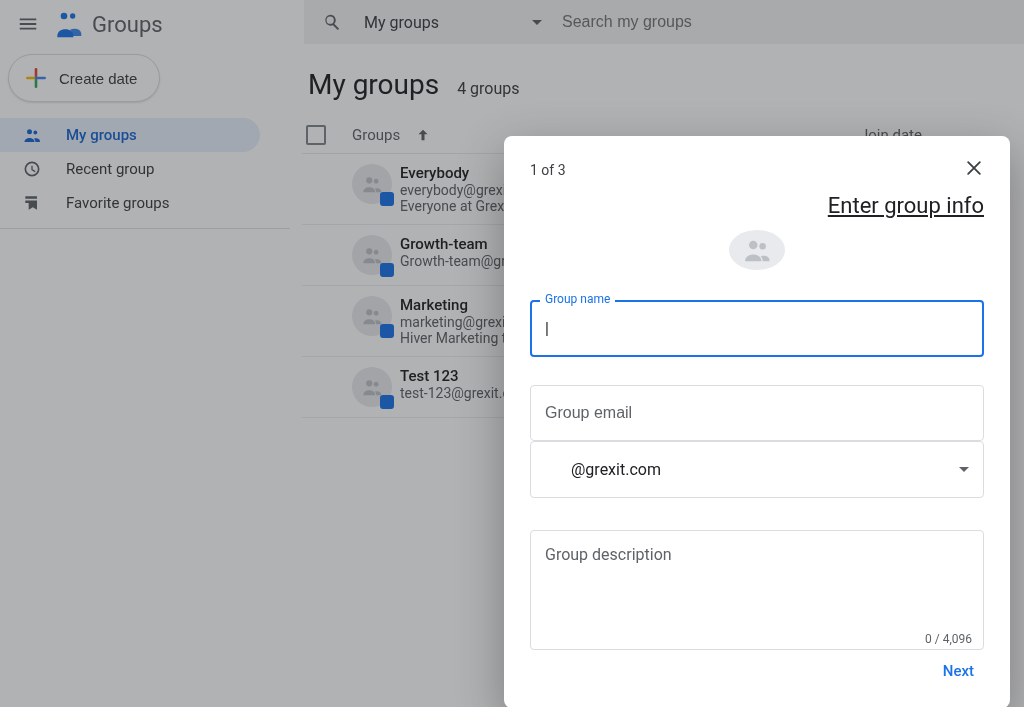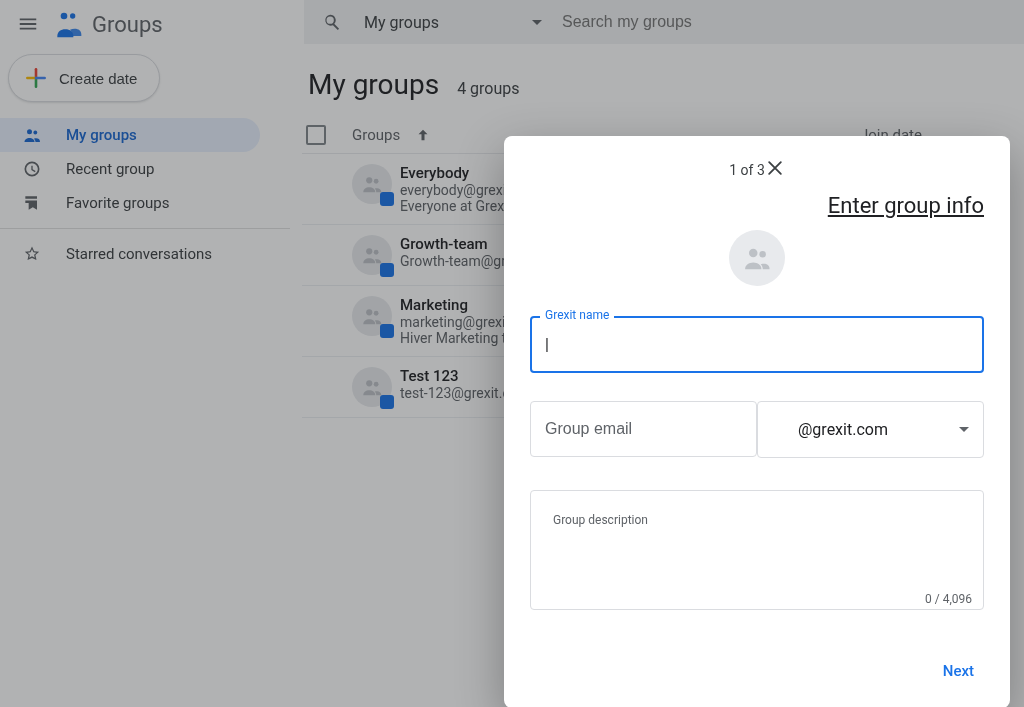--- a/index.html
+++ b/index.html
@@ -93,50 +93,50 @@
     .row .desc { font-size: 14px; color: #5f6368; }
     
     .dialog {
       position: absolute; left: 504px; top: 136px;
       width: 506px; height: 572px;
       background: #fff; border-radius: 8px;
       box-shadow: 0 16px 48px rgba(0,0,0,.3);
       padding: 22px 26px 20px 26px;
       display: flex; flex-direction: column;
     }
-    .dlg-top { display: flex; align-items: center; justify-content: center; font-size: 14px; color: #3c4043;}
+    .dlg-top { display: flex; align-items: center; justify-content: space-between; font-size: 14px; color: #3c4043;}
     .dlg-title { text-align: right; font-size: 22px; color: #202124; margin-top: 12px; text-decoration: underline; }
     .dlg-avatar {
       width: 56px; height: 56px; border-radius: 50%;
       background:#e8eaed; margin: 12px auto 16px;
       display:flex; align-items:center; justify-content:center;
     }
     .field { position: relative; margin-top: 14px; }
     .input {
       width: 100%;
       border: 1px solid #dadce0; border-radius: 4px;
       padding: 18px 14px; font-size: 16px; color:#202124;
       outline: none;
     }
     .field.focus .input { border: 2px solid #1a73e8; padding: 17px 13px; }
     .float-label {
       position: absolute; left: 10px; top: -8px;
       background: #fff; padding: 0 5px;
       font-size: 12px; color: #1a73e8;
     }
-    .row2 { display:flex; margin-top: 28px;}
+    .row2 { display:flex; margin-top: 28px; flex-direction: column;}
     .row2 .field { flex:1; margin-top:0; position:relative;}
     .row2 .input::placeholder { color:#5f6368; }
     .domain { display:flex; align-items:center; justify-content:space-between;padding-left:40px; }
     .tri { width:0;height:0;border-left:5px solid transparent;border-right:5px solid transparent;border-top:5px solid #5f6368;}
     .textarea-field { margin-top: 32px; position:relative;}
     .textarea {
       width:100%; height: 120px; resize:none;
       border:1px solid #dadce0; border-radius:4px;
-      padding: 22px; font-size:12px; outline:none;
+      padding: 14px; font-size:16px; outline:none;
       font-family: inherit;
     }
     .textarea::placeholder { color:#5f6368; }
     .char-count { position:absolute; right:12px; bottom:8px; font-size:12px; color:#5f6368;}
     .dlg-foot { margin-top: auto; display:flex; justify-content:flex-end;}
     .next-btn { color:#1a73e8; font-weight:500; font-size:15px; padding:8px 10px; border-radius:4px;}
     .caret::after { content:'|'; color:#202124; }
   </style>
 </head>
 <body>
@@ -200,26 +200,20 @@
             </svg>
           <span>Recent group</span>
         </div>
         <div class="nav-item">
           <svg class="nav-icon" viewBox="0 0 24 24">
               <path d="M4 4h14v3H4V4zm0 5h14v11l-5-3-5 3 .001-8H4V9z"></path>
             </svg>
           <span>Favorite groups</span>
         </div>
         <hr class="nav-sep">
-        <div class="nav-item">
-          <svg class="nav-icon" viewBox="0 0 24 24">
-              <path d="M12 3l2.6 5.6 6 .6-4.5 4.1 1.3 6L12 16.9 6.6 19.3l1.3-6L3.4 9.2l6-.6L12 3zm0 3.2L10.4 10l-3.7.4 2.8 2.5-.8 3.7L12 14.8l3.3 1.8-.8-3.7 2.8-2.5-3.7-.4L12 6.2z"></path>
-            </svg>
-          <span>Starred conversations</span>
-        </div>
       </div>
     </div>
 
     <div class="main">
       <div class="title-row">
         <div class="page-title">My groups</div>
         <div class="subtitle">4 groups</div>
       </div>
 
       <div class="table-head">
@@ -322,21 +316,21 @@
   <div class="dlg-avatar">
     <svg width="30" height="30" viewBox="0 0 24 24" fill="#bdc1c6">
         <circle cx="9" cy="8" r="3.4"></circle>
         <circle cx="16.5" cy="9" r="2.6"></circle>
         <path d="M2.5 20.5c0-2.8 3-5 6.5-5s6.5 2.2 6.5 5v.5h-13v-.5z"></path>
         <path d="M15 17c.9-.3 1.8-.4 2.5-.4 2.6 0 4.5 1.5 4.5 3.5v.9h-5.4c0-1.6-.6-2.9-1.6-4z"></path>
       </svg>
   </div>
 
   <div class="field focus">
-    <span class="float-label">Grexit name</span>
+    <span class="float-label">Group name</span>
     <div class="input caret" style="min-height:21px"></div>
   </div>
 
   <div class="row2">
     <div class="field">
       <input class="input" placeholder="Group email" style="">
     </div>
     <div class="field">
       <div class="input domain">
         <span>@grexit.com</span>

